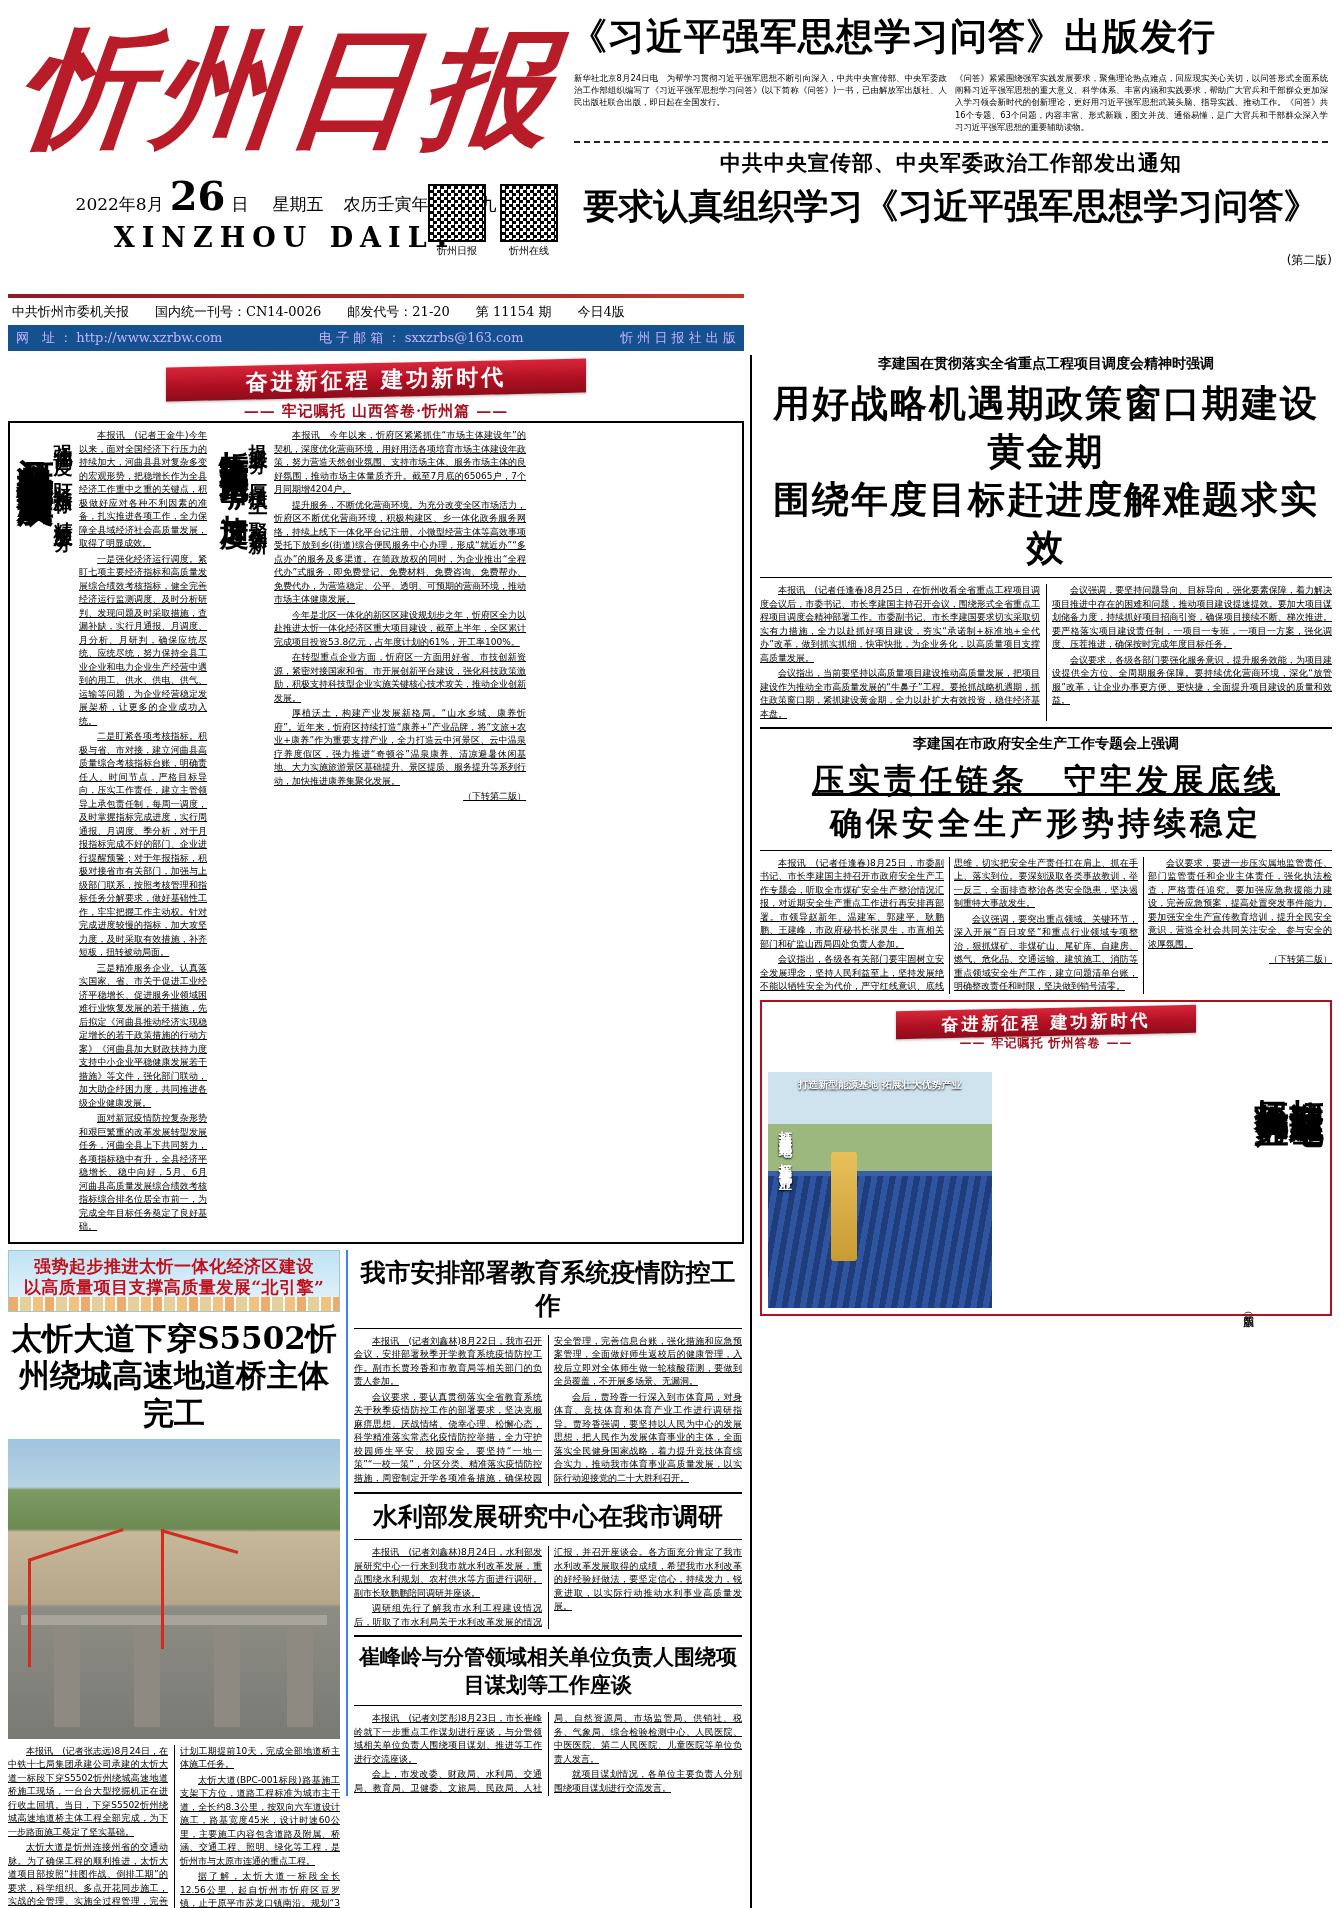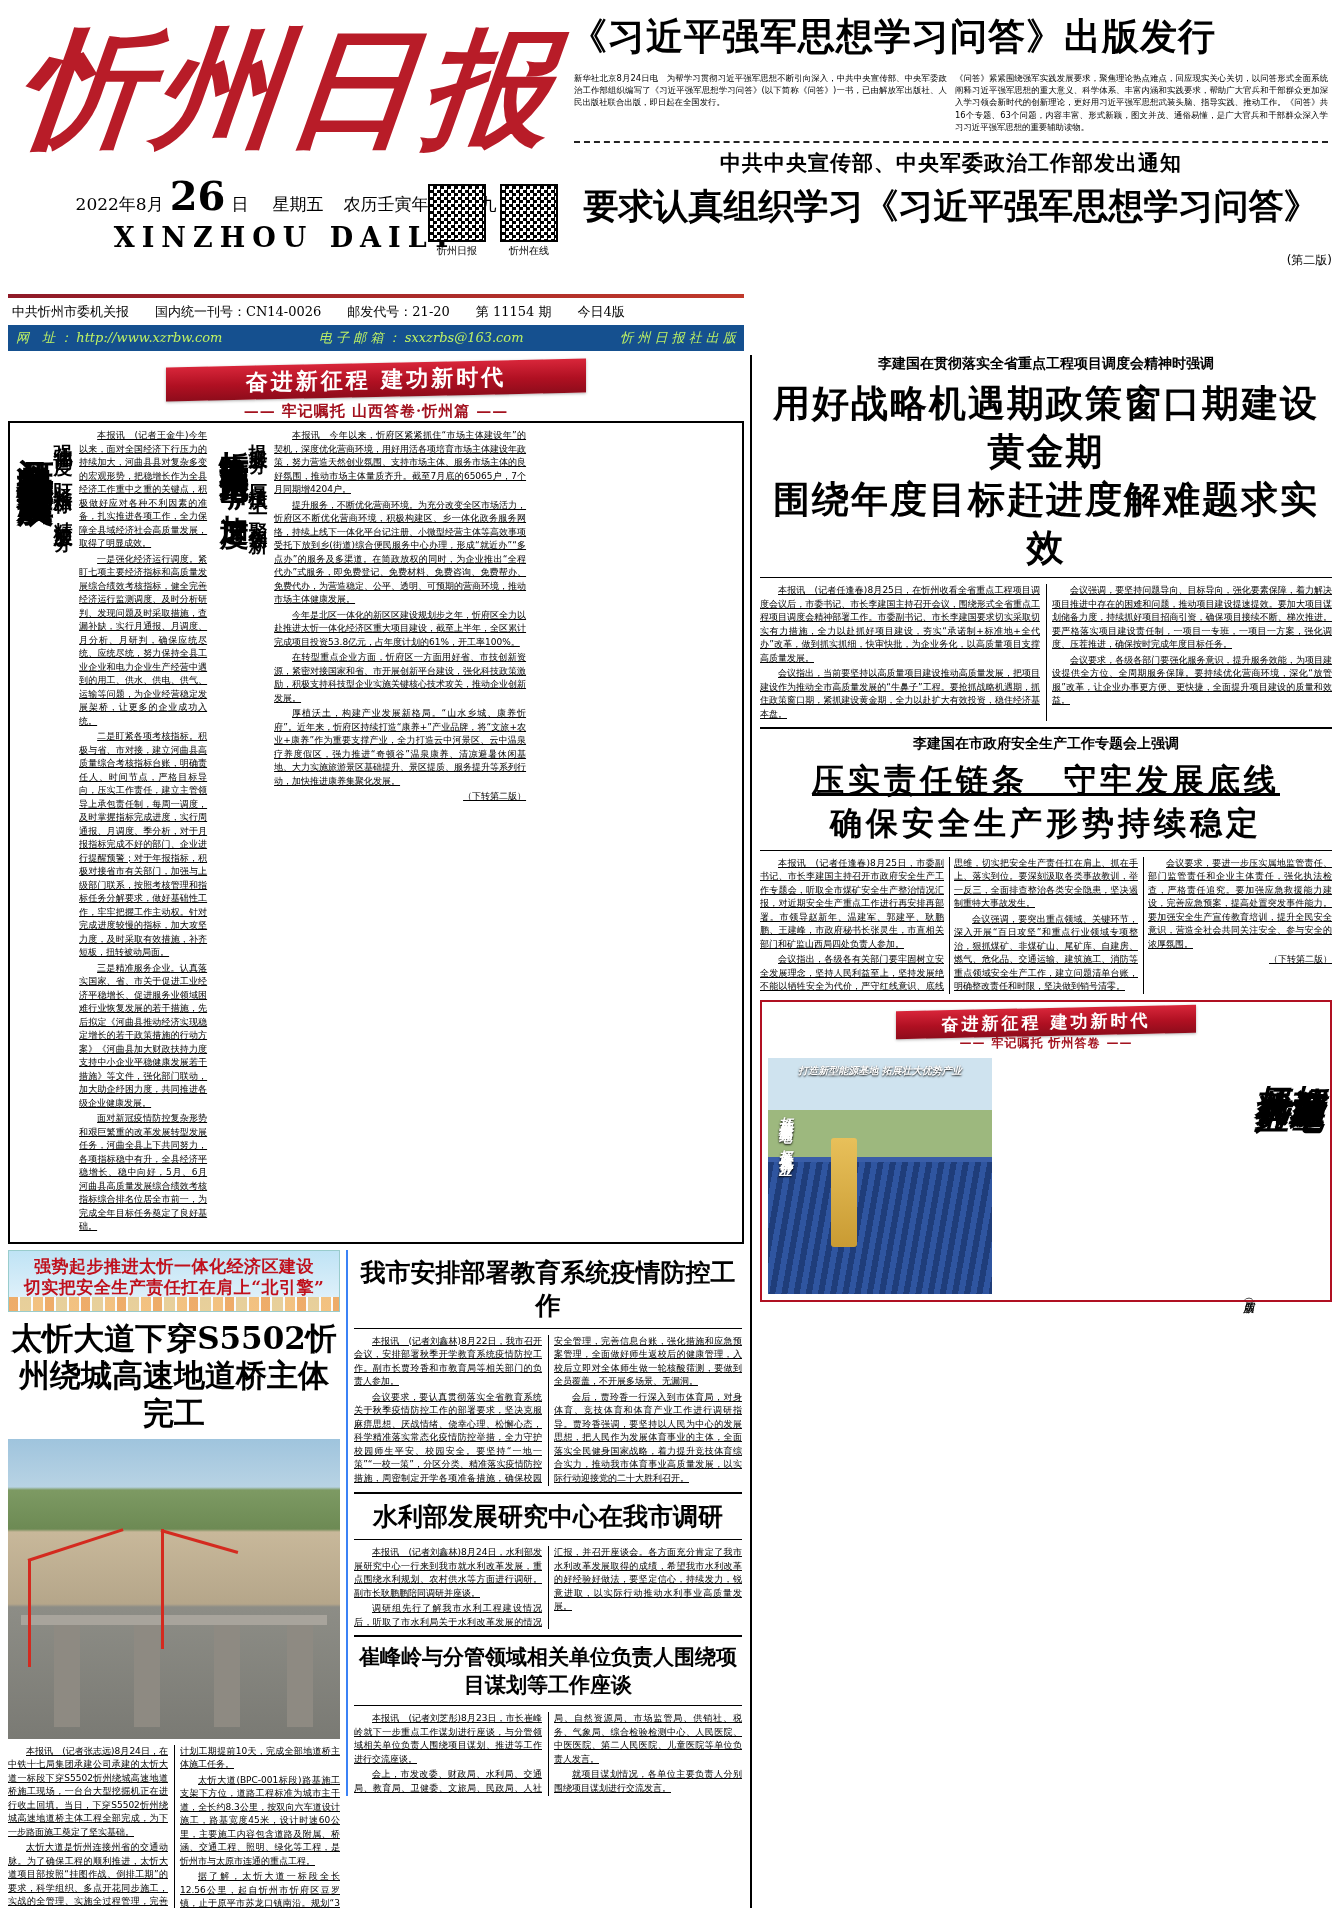--- a/index.html
+++ b/index.html
@@ -61,22 +61,22 @@
   .sub-hl { text-align: center; font-size: 35px; font-weight: 700;
     font-family: "DejaVu Serif", serif; margin-top: 6px; white-space: nowrap; }
   .banxu { text-align: right; font-size: 12px; margin-top: 22px; }
 
   
   .infobar { margin-top: 2px; }
   .ib-redline { height: 4px; background: linear-gradient(90deg,#8f1a28,#c0392b); width: 736px; }
   .ib-row1 { display: flex; gap: 26px; font-size: 13px; padding: 5px 4px 4px; width: 736px;
     font-family: "DejaVu Serif", serif; }
   .ib-row2 { display: flex; justify-content: space-between; background: #15508f;
-    color: #bef264; font-size: 13px; padding: 4px 8px; width: 736px;
-    font-family: "DejaVu Serif", serif; font-style: italic; }
+    color: #c4b5fd; font-size: 13px; padding: 4px 8px; width: 736px;
+    font-family: "DejaVu Serif", serif; }
 
   
   .redbanner { position: relative; height: 56px; margin: 8px 0 2px; }
   .rb-ribbon {
     position: absolute; left: 50%; transform: translateX(-50%) skewY(-1.2deg);
     width: 420px; height: 34px;
     background: linear-gradient(180deg,#d8263a 0%, #b01022 55%, #8e0c1b 100%);
     display: flex; align-items: center; justify-content: center;
     color: #fff; font-weight: 700; font-size: 22px; letter-spacing: 3px;
     font-family: "DejaVu Serif", serif;
@@ -137,21 +137,21 @@
     background: #8e8a82; }
   .photo .beam { position: absolute; left: 4%; right: 4%; bottom: 38%; height: 10px;
     background: #a8a49c; }
   .photo .redline { position: absolute; background: #d42a1f; }
 
   
   .lr-ribbon-wrap { border: 2px solid #b01022; padding: 6px; margin-top: 6px; }
   .lr-ribbon { position: relative; height: 46px; }
   .lr-ribbon .rb-ribbon { width: 300px; height: 28px; font-size: 17px; }
   .lr-ribbon .rb-sub { font-size: 12px; bottom: 2px; }
-  .lr-body { display: flex; gap: 0; margin-top: 4px; font-style: italic; }
+  .lr-body { display: flex; gap: 0; margin-top: 18px; }
   .lr-photo { width: 224px; height: 236px; position: relative; overflow: hidden;
     background: linear-gradient(180deg,#cfe3ef 0 22%, #9db87e 22% 42%, #3a5ea8 42% 100%); }
   .lr-photo .panels { position: absolute; left: 0; right: 0; bottom: 0; height: 56%;
     background: repeating-linear-gradient(100deg,#1f3d7a 0 6px,#2f55a0 6px 12px); }
   .lr-photo .tower { position: absolute; left: 28%; top: 34%; width: 26px; height: 46%;
     background: linear-gradient(180deg,#e8c05a,#c99b33); border-radius: 3px; }
   .lr-photo .cap { position: absolute; top: 6px; left: 0; right: 0; text-align: center;
     color: #fff; font-size: 10px; font-weight: 700; text-shadow: 0 1px 2px #000; }
   .lr-photo .vcap { position: absolute; left: 8px; top: 48px;
     writing-mode: vertical-rl; text-orientation: upright; color: #fff;
@@ -279,21 +279,21 @@
           </div>
 
         </div>
       </div>
 
       <div class="flexrow" style="margin-top:6px; align-items:flex-start;">
 
         <div style="width:332px;">
           <div class="ll-banner">
             <div class="t1">强势起步推进太忻一体化经济区建设</div>
-            <div class="t2">切实把安全生产责任扛在肩上“北引擎”</div>
+            <div class="t2">以高质量项目支撑高质量发展“北引擎”</div>
             <div class="sky-city"></div>
           </div>
 
           <div class="ll-headline">太忻大道下穿S5502忻州绕城高速地道桥主体完工</div>
 
           <div class="photo">
             <div class="beam"></div>
             <div class="pier" style="left:14%;"></div>
             <div class="pier" style="left:38%;"></div>
             <div class="pier" style="left:62%;"></div>

